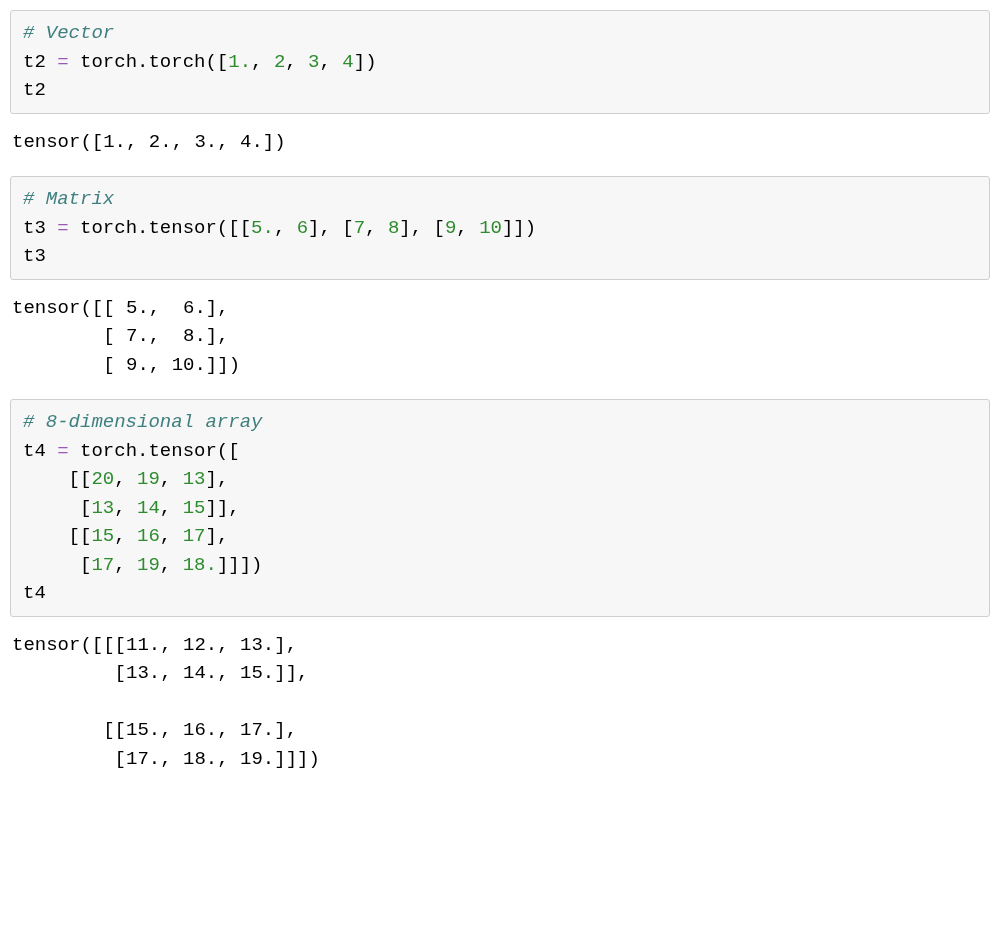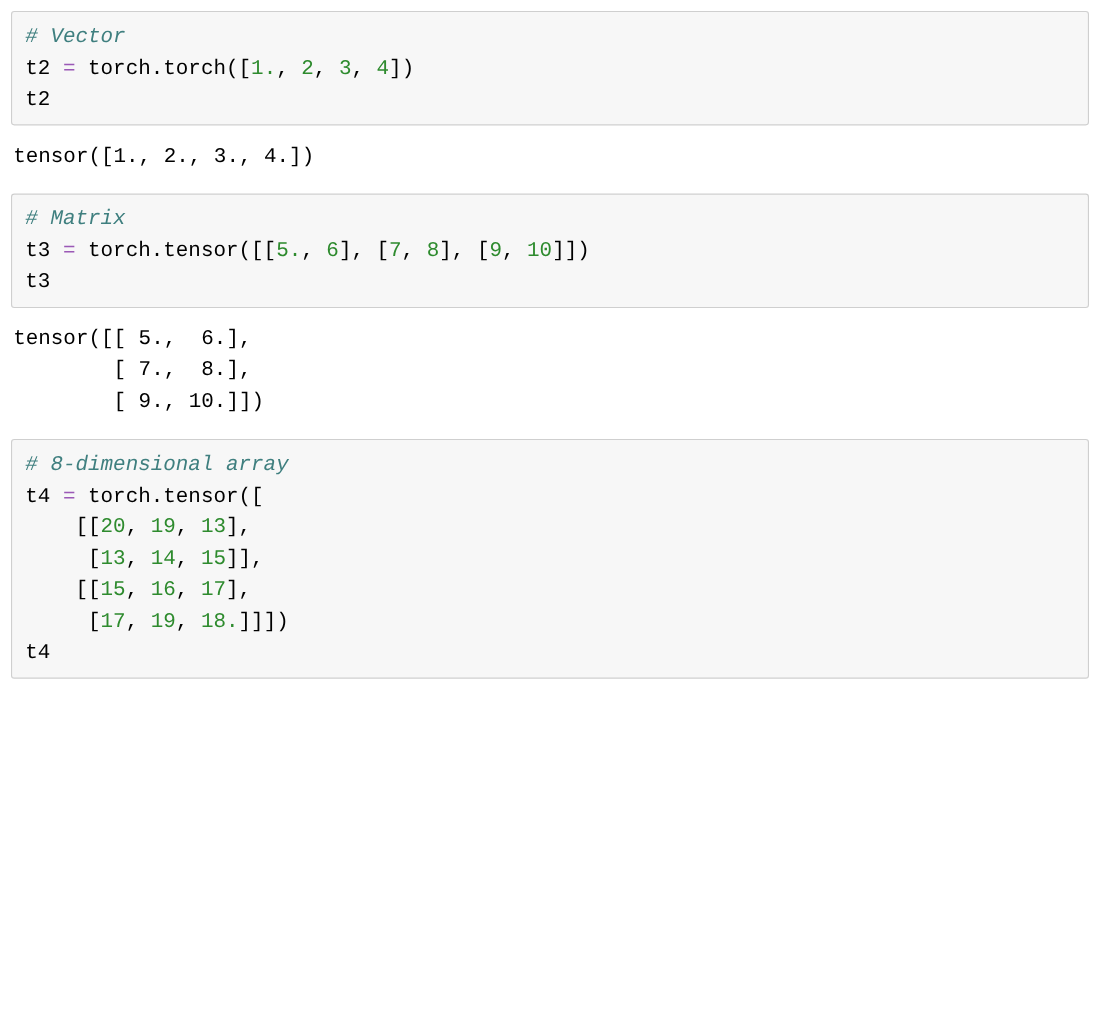--- a/index.html
+++ b/index.html
@@ -44,13 +44,18 @@
     <div class="output-cell">tensor([[ 5.,  6.],
         [ 7.,  8.],
         [ 9., 10.]])</div>
     <div class="code-cell"><span class="tok-comment"># 8-dimensional array</span><span class="tok-plain">
 t4 </span><span class="tok-operator">=</span><span class="tok-plain"> torch.tensor([
     [[</span><span class="tok-number">20</span><span class="tok-plain">, </span><span class="tok-number">19</span><span class="tok-plain">, </span><span class="tok-number">13</span><span class="tok-plain">], 
      [</span><span class="tok-number">13</span><span class="tok-plain">, </span><span class="tok-number">14</span><span class="tok-plain">, </span><span class="tok-number">15</span><span class="tok-plain">]], 
     [[</span><span class="tok-number">15</span><span class="tok-plain">, </span><span class="tok-number">16</span><span class="tok-plain">, </span><span class="tok-number">17</span><span class="tok-plain">], 
      [</span><span class="tok-number">17</span><span class="tok-plain">, </span><span class="tok-number">19</span><span class="tok-plain">, </span><span class="tok-number">18.</span><span class="tok-plain">]]])
 t4</span></div>
+    <div class="output-cell">tensor([[[11., 12., 13.],
+         [13., 14., 15.]],
+
+        [[15., 16., 17.],
+         [17., 18., 19.]]])</div>
   </div>
 
 </body></html>

